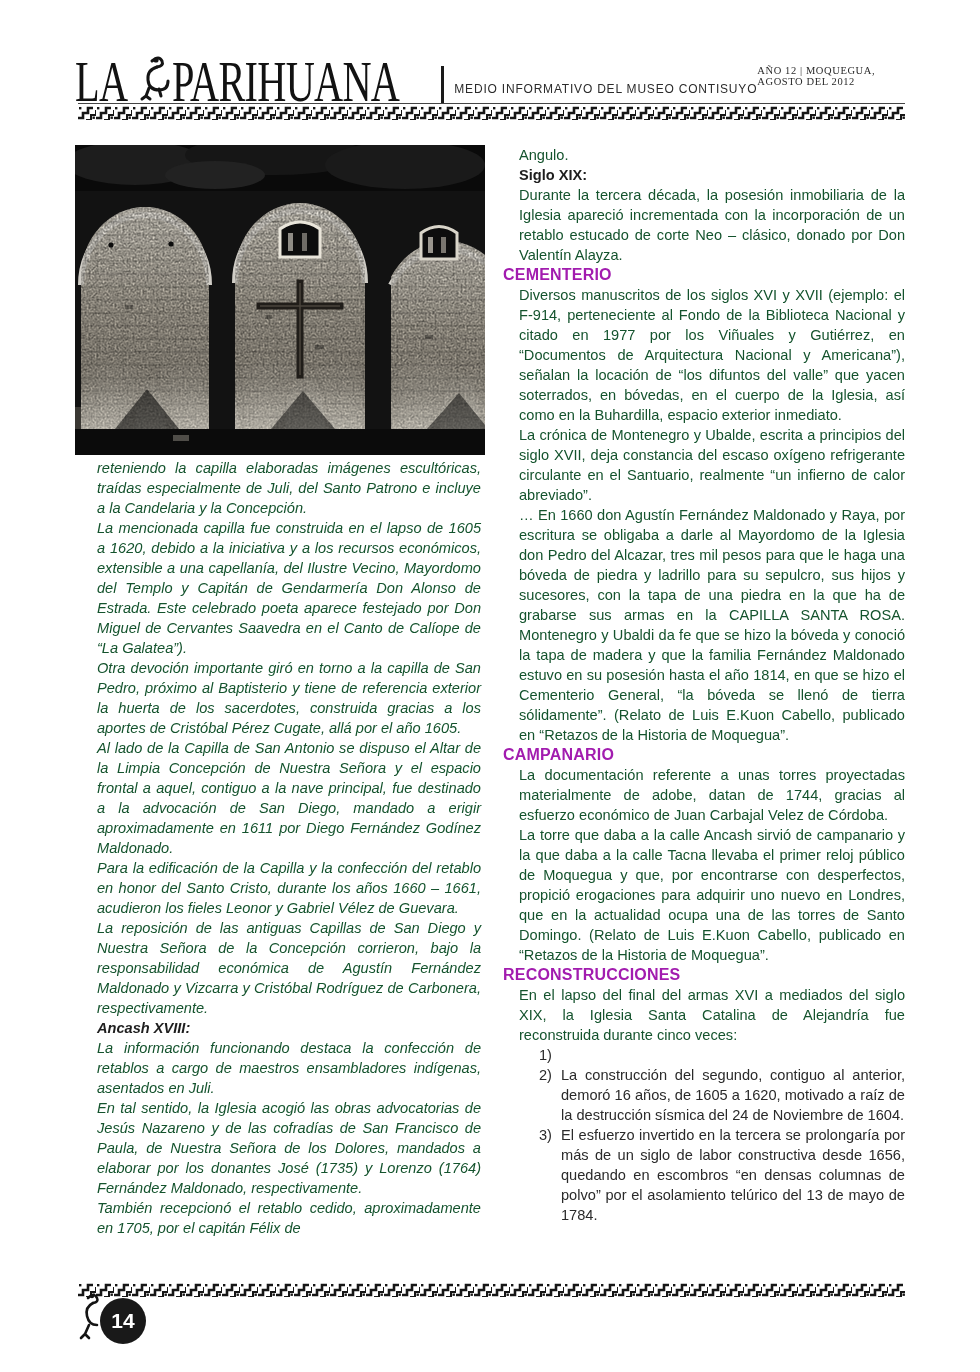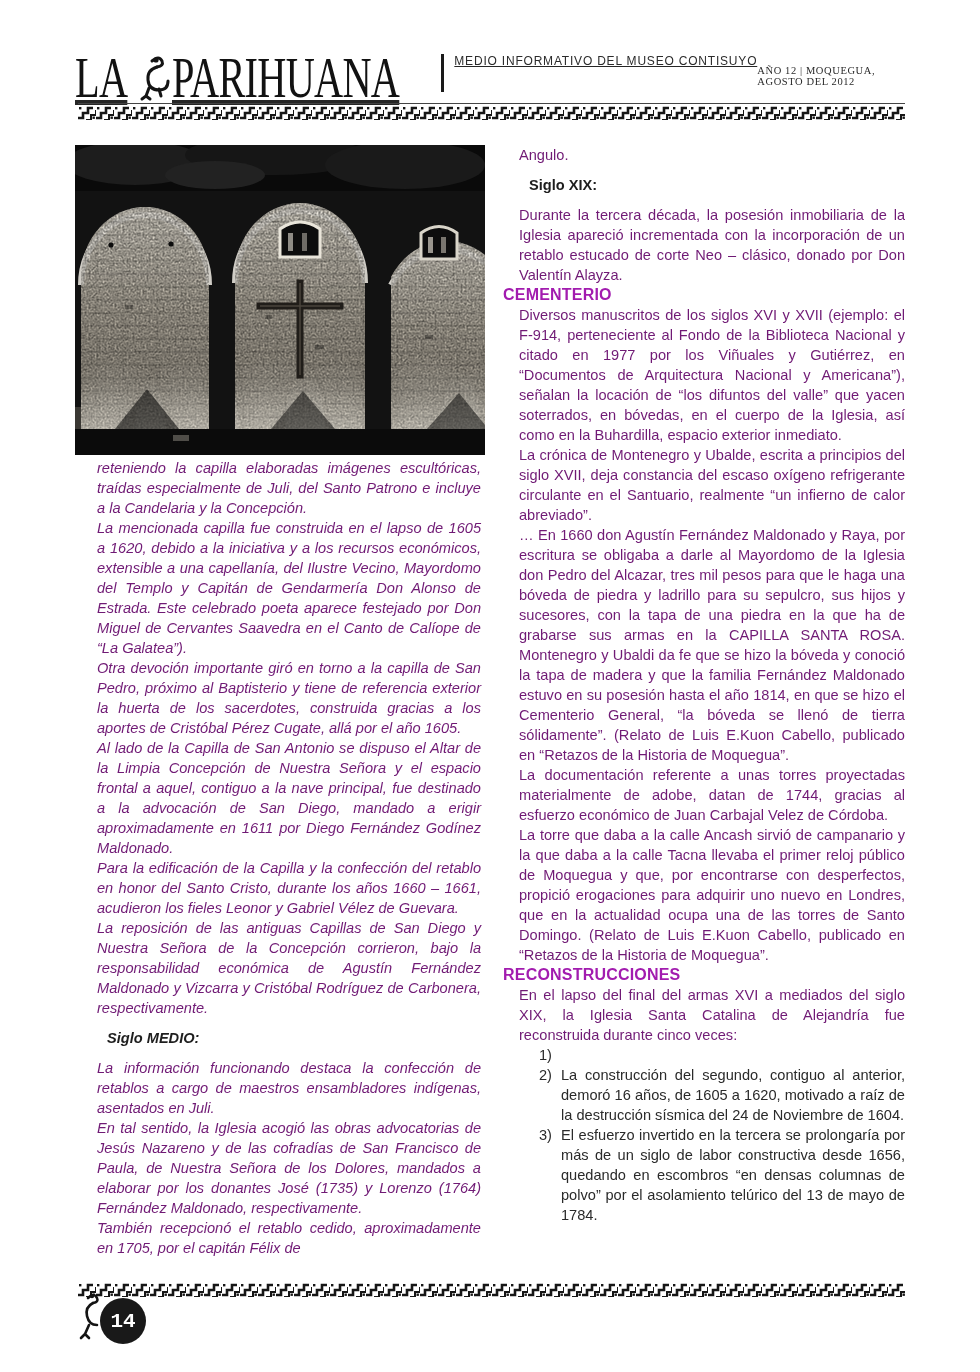--- a/index.html
+++ b/index.html
@@ -8,21 +8,21 @@
     width: 980px; height: 1372px;
     background: #ffffff;
     font-family: "Liberation Sans", sans-serif;
     color: #262626;
     overflow: hidden;
   }
 
   
   .header { position: absolute; left: 75px; top: 54px; width: 830px; height: 52px;
             display: flex; align-items: center; }
-  .masthead { display: flex; white-space: nowrap; text-decoration: underline; }
+  .masthead { display: flex; align-items: flex-end; white-space: nowrap; }
   .mast-word {
     font-family: "Liberation Serif", serif;
     font-size: 56px; line-height: 48px; font-weight: 500;
     letter-spacing: -1px; color: #121212;
     display: inline-block; transform: scaleX(0.72); transform-origin: left bottom;
   }
   .mast-word.la { margin-right: -12px; }
   .mast-bird { margin: 0 -6px -2px -4px; }
   .mast-divider { width: 3px; height: 38px; background: #1a1a1a; margin: 0 10px 2px -46px; }
   .tagline {
@@ -47,39 +47,39 @@
   .col { box-sizing: border-box; }
   .col-left  { width: 410px; }
   .col-right { width: 408px; padding-left: 6px; }
 
   .photo-frame { width: 410px; height: 310px; margin-bottom: 3px; }
 
   .left-text { padding-left: 22px; padding-right: 4px; font-style: italic; }
 
   .para {
     margin: 0; font-size: 14.6px; line-height: 20px;
-    text-align: justify; color: #701a75;
+    text-align: justify; color: #14532d;
   }
   .col-right .para, .col-right .subhead { padding-left: 16px; }
-  .subhead { margin: 10px; font-size: 14.6px; line-height: 20px; font-weight: bold; color: #1e1e1e; }
+  .subhead { margin: 0; font-size: 14.6px; line-height: 20px; font-weight: bold; color: #1e1e1e; }
   .section-head { margin: 0; padding-left: 0 !important; font-size: 16px; line-height: 20px;
                   font-weight: bold; color: #a21caf; letter-spacing: 0.2px; }
 
   .list-row { display: flex; padding-left: 36px; }
   .list-num { flex: 0 0 22px; font-size: 14.6px; line-height: 20px; color: #2a2a2a; }
   .list-text { flex: 1; margin: 0; font-size: 14.6px; line-height: 20px; text-align: justify; color: #2a2a2a; }
 
   
   .footer-badge { position: absolute; left: 76px; top: 1290px; width: 110px; height: 64px; }
   .page-circle {
     position: absolute; left: 24px; top: 8px;
     width: 46px; height: 46px; border-radius: 50%;
     background: #191919; color: #ffffff;
     display: flex; align-items: center; justify-content: center;
-    font-size: 21px; font-weight: bold; font-family: Liberation Mono, monospace;
+    font-size: 21px; font-weight: bold; font-family: Liberation Sans, sans-serif;
   }
   .footer-bird { position: absolute; left: 0; top: 0; }
 </style>
 </head>
 <body>
 
 <div class="sheet">
 
   <div class="header">
     <div class="masthead">
@@ -221,35 +221,36 @@
         </svg>
       </div>
 
       <div class="left-text">
         <p class="para">reteniendo la capilla elaboradas imágenes escultóricas, traídas especialmente de Juli, del Santo Patrono e incluye a la Candelaria y la Concepción.</p>
         <p class="para">La mencionada capilla fue construida en el lapso de 1605 a 1620, debido a la iniciativa y a los recursos económicos, extensible a una capellanía, del Ilustre Vecino, Mayordomo del Templo y Capitán de Gendarmería Don Alonso de Estrada. Este celebrado poeta aparece festejado por Don Miguel de Cervantes Saavedra en el Canto de Calíope de “La Galatea”).</p>
         <p class="para">Otra devoción importante giró en torno a la capilla de San Pedro, próximo al Baptisterio y tiene de referencia exterior la huerta de los sacerdotes, construida gracias a los aportes de Cristóbal Pérez Cugate, allá por el año 1605.</p>
         <p class="para">Al lado de la Capilla de San Antonio se dispuso el Altar de la Limpia Concepción de Nuestra Señora y el espacio frontal a aquel, contiguo a la nave principal, fue destinado a la advocación de San Diego, mandado a erigir aproximadamente en 1611 por Diego Fernández Godínez Maldonado.</p>
         <p class="para">Para la edificación de la Capilla y la confección del retablo en honor del Santo Cristo, durante los años 1660 – 1661, acudieron los fieles Leonor y Gabriel Vélez de Guevara.</p>
         <p class="para">La reposición de las antiguas Capillas de San Diego y Nuestra Señora de la Concepción corrieron, bajo la responsabilidad económica de Agustín Fernández Maldonado y Vizcarra y Cristóbal Rodríguez de Carbonera, respectivamente.</p>
-        <h3 class="subhead">Siglo MEDIO:</h3>
+        <h3 class="subhead">Ancash XVIII:</h3>
         <p class="para">La información funcionando destaca la confección de retablos a cargo de maestros ensambladores indígenas, asentados en Juli.</p>
         <p class="para">En tal sentido, la Iglesia acogió las obras advocatorias de Jesús Nazareno y de las cofradías de San Francisco de Paula, de Nuestra Señora de los Dolores, mandados a elaborar por los donantes José (1735) y Lorenzo (1764) Fernández Maldonado, respectivamente.</p>
         <p class="para">También recepcionó el retablo cedido, aproximadamente en 1705, por el capitán Félix de</p>
       </div>
     </div>
 
     <div class="col col-right">
       <p class="para">Angulo.</p>
       <h3 class="subhead">Siglo XIX:</h3>
       <p class="para">Durante la tercera década, la posesión inmobiliaria de la Iglesia apareció incrementada con la incorporación de un retablo estucado de corte Neo – clásico, donado por Don Valentín Alayza.</p>
       <h3 class="section-head">CEMENTERIO</h3>
       <p class="para">Diversos manuscritos de los siglos XVI y XVII (ejemplo: el F-914, perteneciente al Fondo de la Biblioteca Nacional y citado en 1977 por los Viñuales y Gutiérrez, en “Documentos de Arquitectura Nacional y Americana”), señalan la locación de “los difuntos del valle” que yacen soterrados, en bóvedas, en el cuerpo de la Iglesia, así como en la Buhardilla, espacio exterior inmediato.</p>
       <p class="para">La crónica de Montenegro y Ubalde, escrita a principios del siglo XVII, deja constancia del escaso oxígeno refrigerante circulante en el Santuario, realmente “un infierno de calor abreviado”.</p>
       <p class="para">… En 1660 don Agustín Fernández Maldonado y Raya, por escritura se obligaba a darle al Mayordomo de la Iglesia don Pedro del Alcazar, tres mil pesos para que le haga una bóveda de piedra y ladrillo para su sepulcro, sus hijos y sucesores, con la tapa de una piedra en la que ha de grabarse sus armas en la CAPILLA SANTA ROSA. Montenegro y Ubaldi da fe que se hizo la bóveda y conoció la tapa de madera y que la familia Fernández Maldonado estuvo en su posesión hasta el año 1814, en que se hizo el Cementerio General, “la bóveda se llenó de tierra sólidamente”. (Relato de Luis E.Kuon Cabello, publicado en “Retazos de la Historia de Moquegua”.</p>
+      <h3 class="section-head">CAMPANARIO</h3>
       <p class="para">La documentación referente a unas torres proyectadas materialmente de adobe, datan de 1744, gracias al esfuerzo económico de Juan Carbajal Velez de Córdoba.</p>
       <p class="para">La torre que daba a la calle Ancash sirvió de campanario y la que daba a la calle Tacna llevaba el primer reloj público de Moquegua y que, por encontrarse con desperfectos, propició erogaciones para adquirir uno nuevo en Londres, que en la actualidad ocupa una de las torres de Santo Domingo. (Relato de Luis E.Kuon Cabello, publicado en “Retazos de la Historia de Moquegua”.</p>
       <h3 class="section-head">RECONSTRUCCIONES</h3>
       <p class="para">En el lapso del final del armas XVI a mediados del siglo XIX, la Iglesia Santa Catalina de Alejandría fue reconstruida durante cinco veces:</p>
 
       <div class="list-row">
         <span class="list-num">1)</span>
       </div>
       <div class="list-row">
         <span class="list-num">2)</span>

